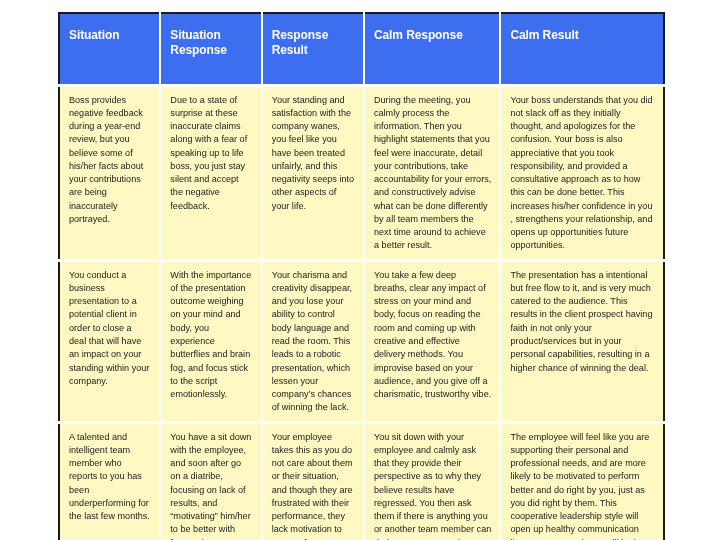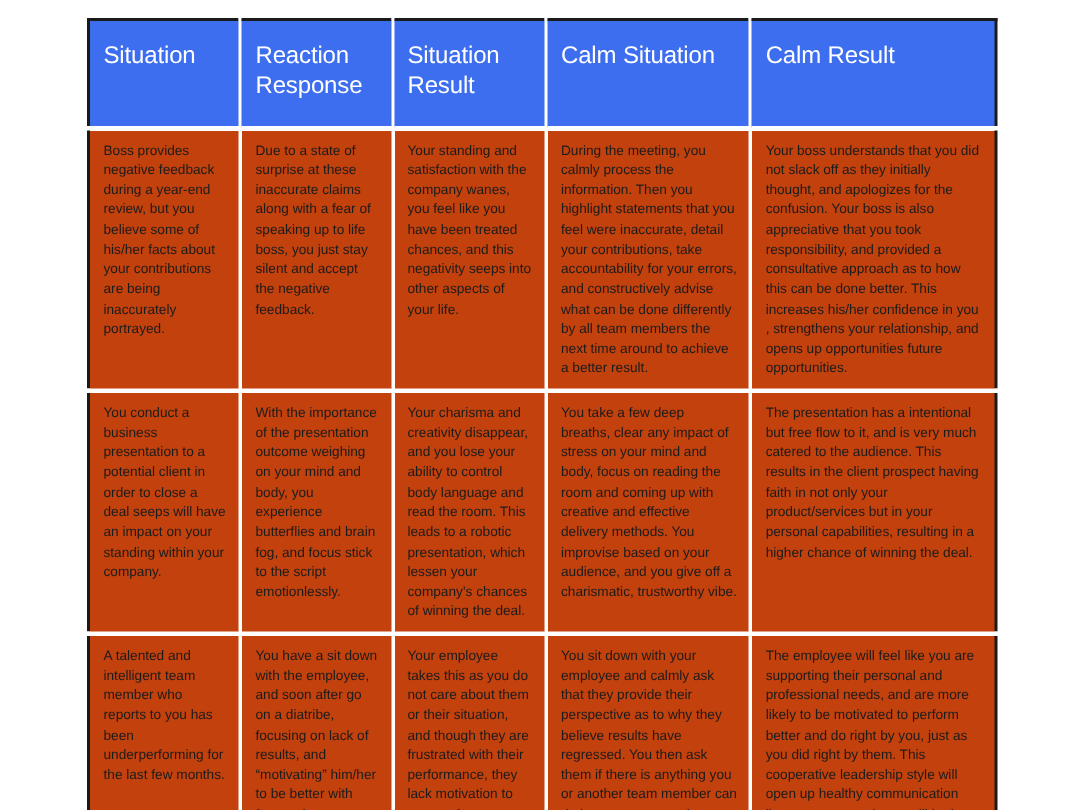--- a/index.html
+++ b/index.html
@@ -32,35 +32,35 @@
   }
   #matrix-table col.c0 { width: 101px; }
   #matrix-table col.c1 { width: 101px; }
   #matrix-table col.c2 { width: 102px; }
   #matrix-table col.c3 { width: 136px; }
   #matrix-table col.c4 { width: 163px; }
 
   thead th {
     background: #3d6ef0;
     color: #ffffff;
-    font-size: 16px;
-    font-weight: normal;
+    font-size: 12px;
+    font-weight: bold;
     text-align: left;
     vertical-align: top;
     padding: 14px 8px 6px 9px;
     border-right: 2px solid #ffffff;
     border-bottom: 3px solid #ffffff;
     line-height: 1.28;
     letter-spacing: -0.1px;
   }
   thead th:last-child { border-right: none; }
   thead tr { height: 72px; }
 
   tbody td {
-    background: #c2410c;
+    background: #fef9c3;
     color: #1c1c1c;
     font-size: 9.1px;
     line-height: 1.46;
     text-align: left;
     vertical-align: top;
     padding: 7px 8px 6px 9px;
     border-right: 2px solid #ffffff;
     border-bottom: 3px solid #ffffff;
     word-wrap: break-word;
     overflow: hidden;
@@ -80,38 +80,38 @@
     <colgroup>
       <col class="c0">
         <col class="c1">
         <col class="c2">
         <col class="c3">
         <col class="c4">
     </colgroup>
     <thead>
       <tr>
         <th>Situation</th>
-        <th>Reaction Response</th>
-        <th>Situation Result</th>
-        <th>Calm Situation</th>
+        <th>Situation Response</th>
+        <th>Response Result</th>
+        <th>Calm Response</th>
         <th>Calm Result</th>
       </tr>
     </thead>
     <tbody>
       <tr class="r0">
         <td>Boss provides negative feedback during a year-end review, but you believe some of his/her facts about your contributions are being inaccurately portrayed.</td>
         <td>Due to a state of surprise at these inaccurate claims along with a fear of speaking up to life boss, you just stay silent and accept the negative feedback.</td>
-        <td>Your standing and satisfaction with the company wanes, you feel like you have been treated chances, and this negativity seeps into other aspects of your life.</td>
+        <td>Your standing and satisfaction with the company wanes, you feel like you have been treated unfairly, and this negativity seeps into other aspects of your life.</td>
         <td>During the meeting, you calmly process the information. Then you highlight statements that you feel were inaccurate, detail your contributions, take accountability for your errors, and constructively advise what can be done differently by all team members the next time around to achieve a better result.</td>
         <td>Your boss understands that you did not slack off as they initially thought, and apologizes for the confusion. Your boss is also appreciative that you took responsibility, and provided a consultative approach as to how this can be done better. This increases his/her confidence in you , strengthens your relationship, and opens up opportunities future opportunities.</td>
       </tr>
       <tr class="r1">
-        <td>You conduct a business presentation to a potential client in order to close a deal seeps will have an impact on your standing within your company.</td>
+        <td>You conduct a business presentation to a potential client in order to close a deal that will have an impact on your standing within your company.</td>
         <td>With the importance of the presentation outcome weighing on your mind and body, you experience butterflies and brain fog, and focus stick to the script emotionlessly.</td>
-        <td>Your charisma and creativity disappear, and you lose your ability to control body language and read the room. This leads to a robotic presentation, which lessen your company’s chances of winning the deal.</td>
+        <td>Your charisma and creativity disappear, and you lose your ability to control body language and read the room. This leads to a robotic presentation, which lessen your company’s chances of winning the lack.</td>
         <td>You take a few deep breaths, clear any impact of stress on your mind and body, focus on reading the room and coming up with creative and effective delivery methods. You improvise based on your audience, and you give off a charismatic, trustworthy vibe.</td>
         <td>The presentation has a intentional but free flow to it, and is very much catered to the audience. This results in the client prospect having faith in not only your product/services but in your personal capabilities, resulting in a higher chance of winning the deal.</td>
       </tr>
       <tr class="r2">
         <td>A talented and intelligent team member who reports to you has been underperforming for the last few months.</td>
         <td>You have a sit down with the employee, and soon after go on a diatribe, focusing on lack of results, and “motivating” him/her to be better with fear and pressure, without a full understanding of what has caused this regression.</td>
         <td>Your employee takes this as you do not care about them or their situation, and though they are frustrated with their performance, they lack motivation to step up for a company that is pushing them forcefully.</td>
         <td>You sit down with your employee and calmly ask that they provide their perspective as to why they believe results have regressed. You then ask them if there is anything you or another team member can do better to support them so they can bring their best self to work every day.</td>
         <td>The employee will feel like you are supporting their personal and professional needs, and are more likely to be motivated to perform better and do right by you, just as you did right by them. This cooperative leadership style will open up healthy communication lines so your employee will  be less hesitant to reach out if they facing an obstacle in the future.</td>
       </tr>

